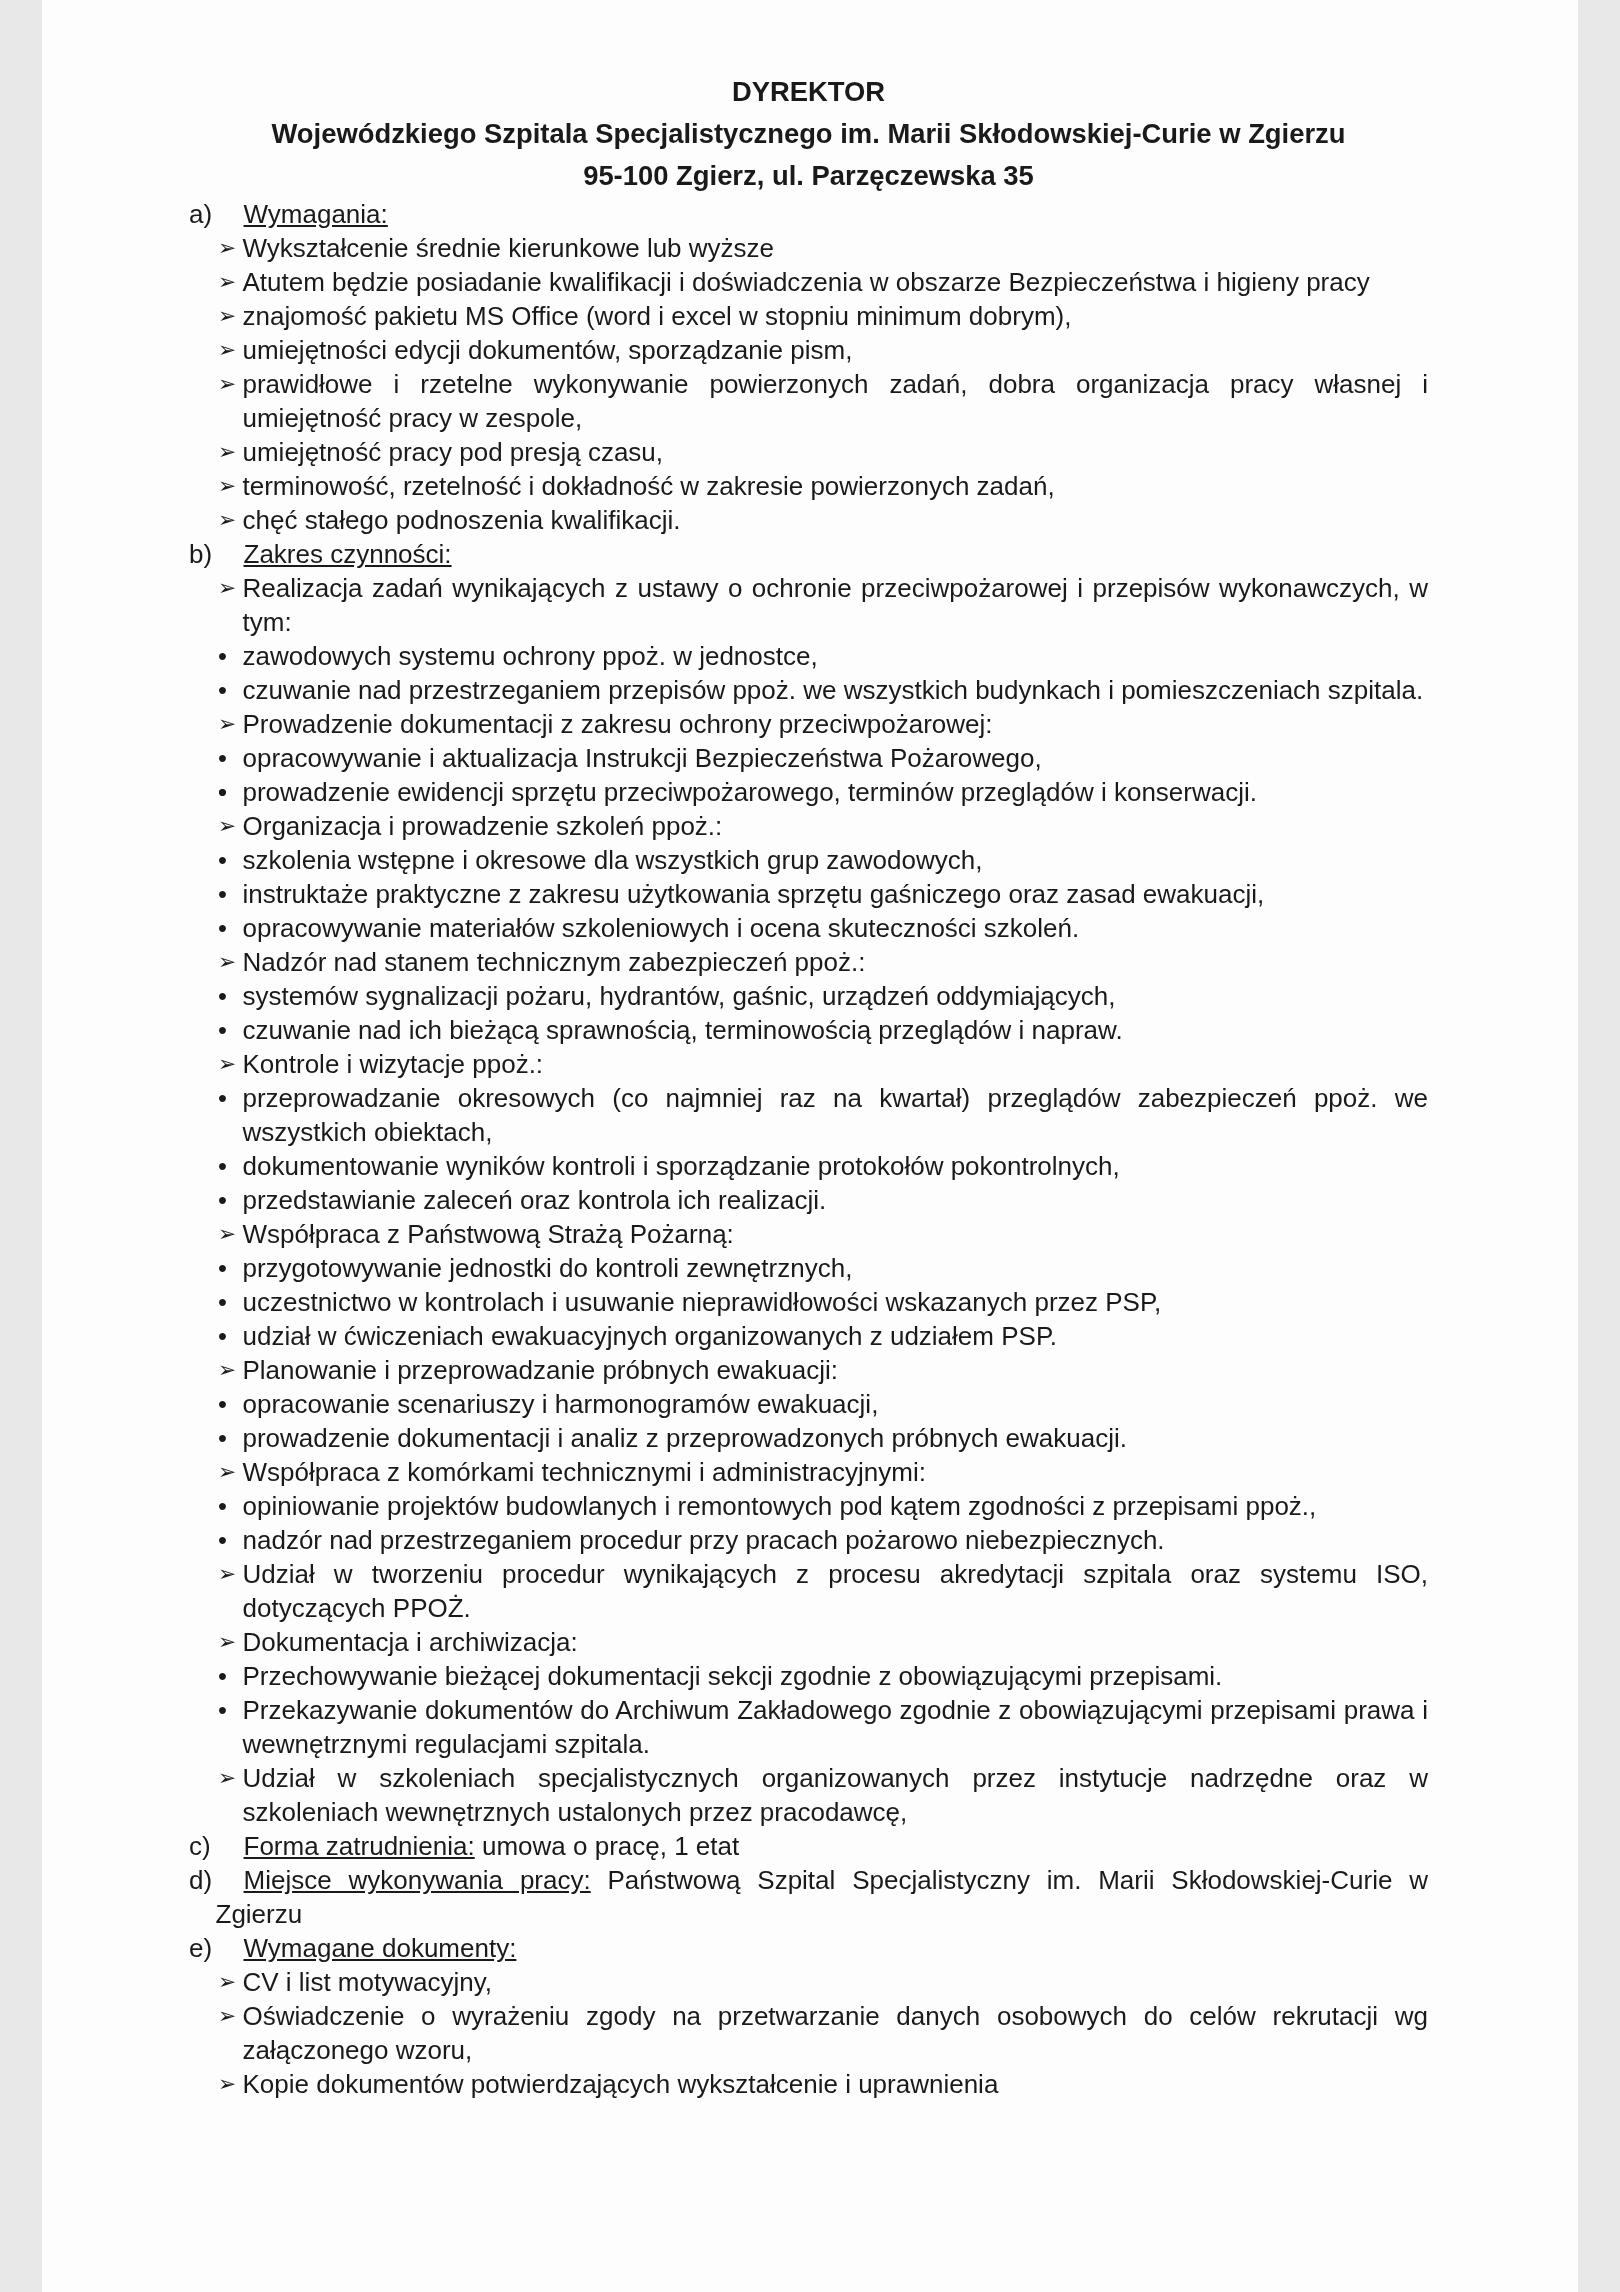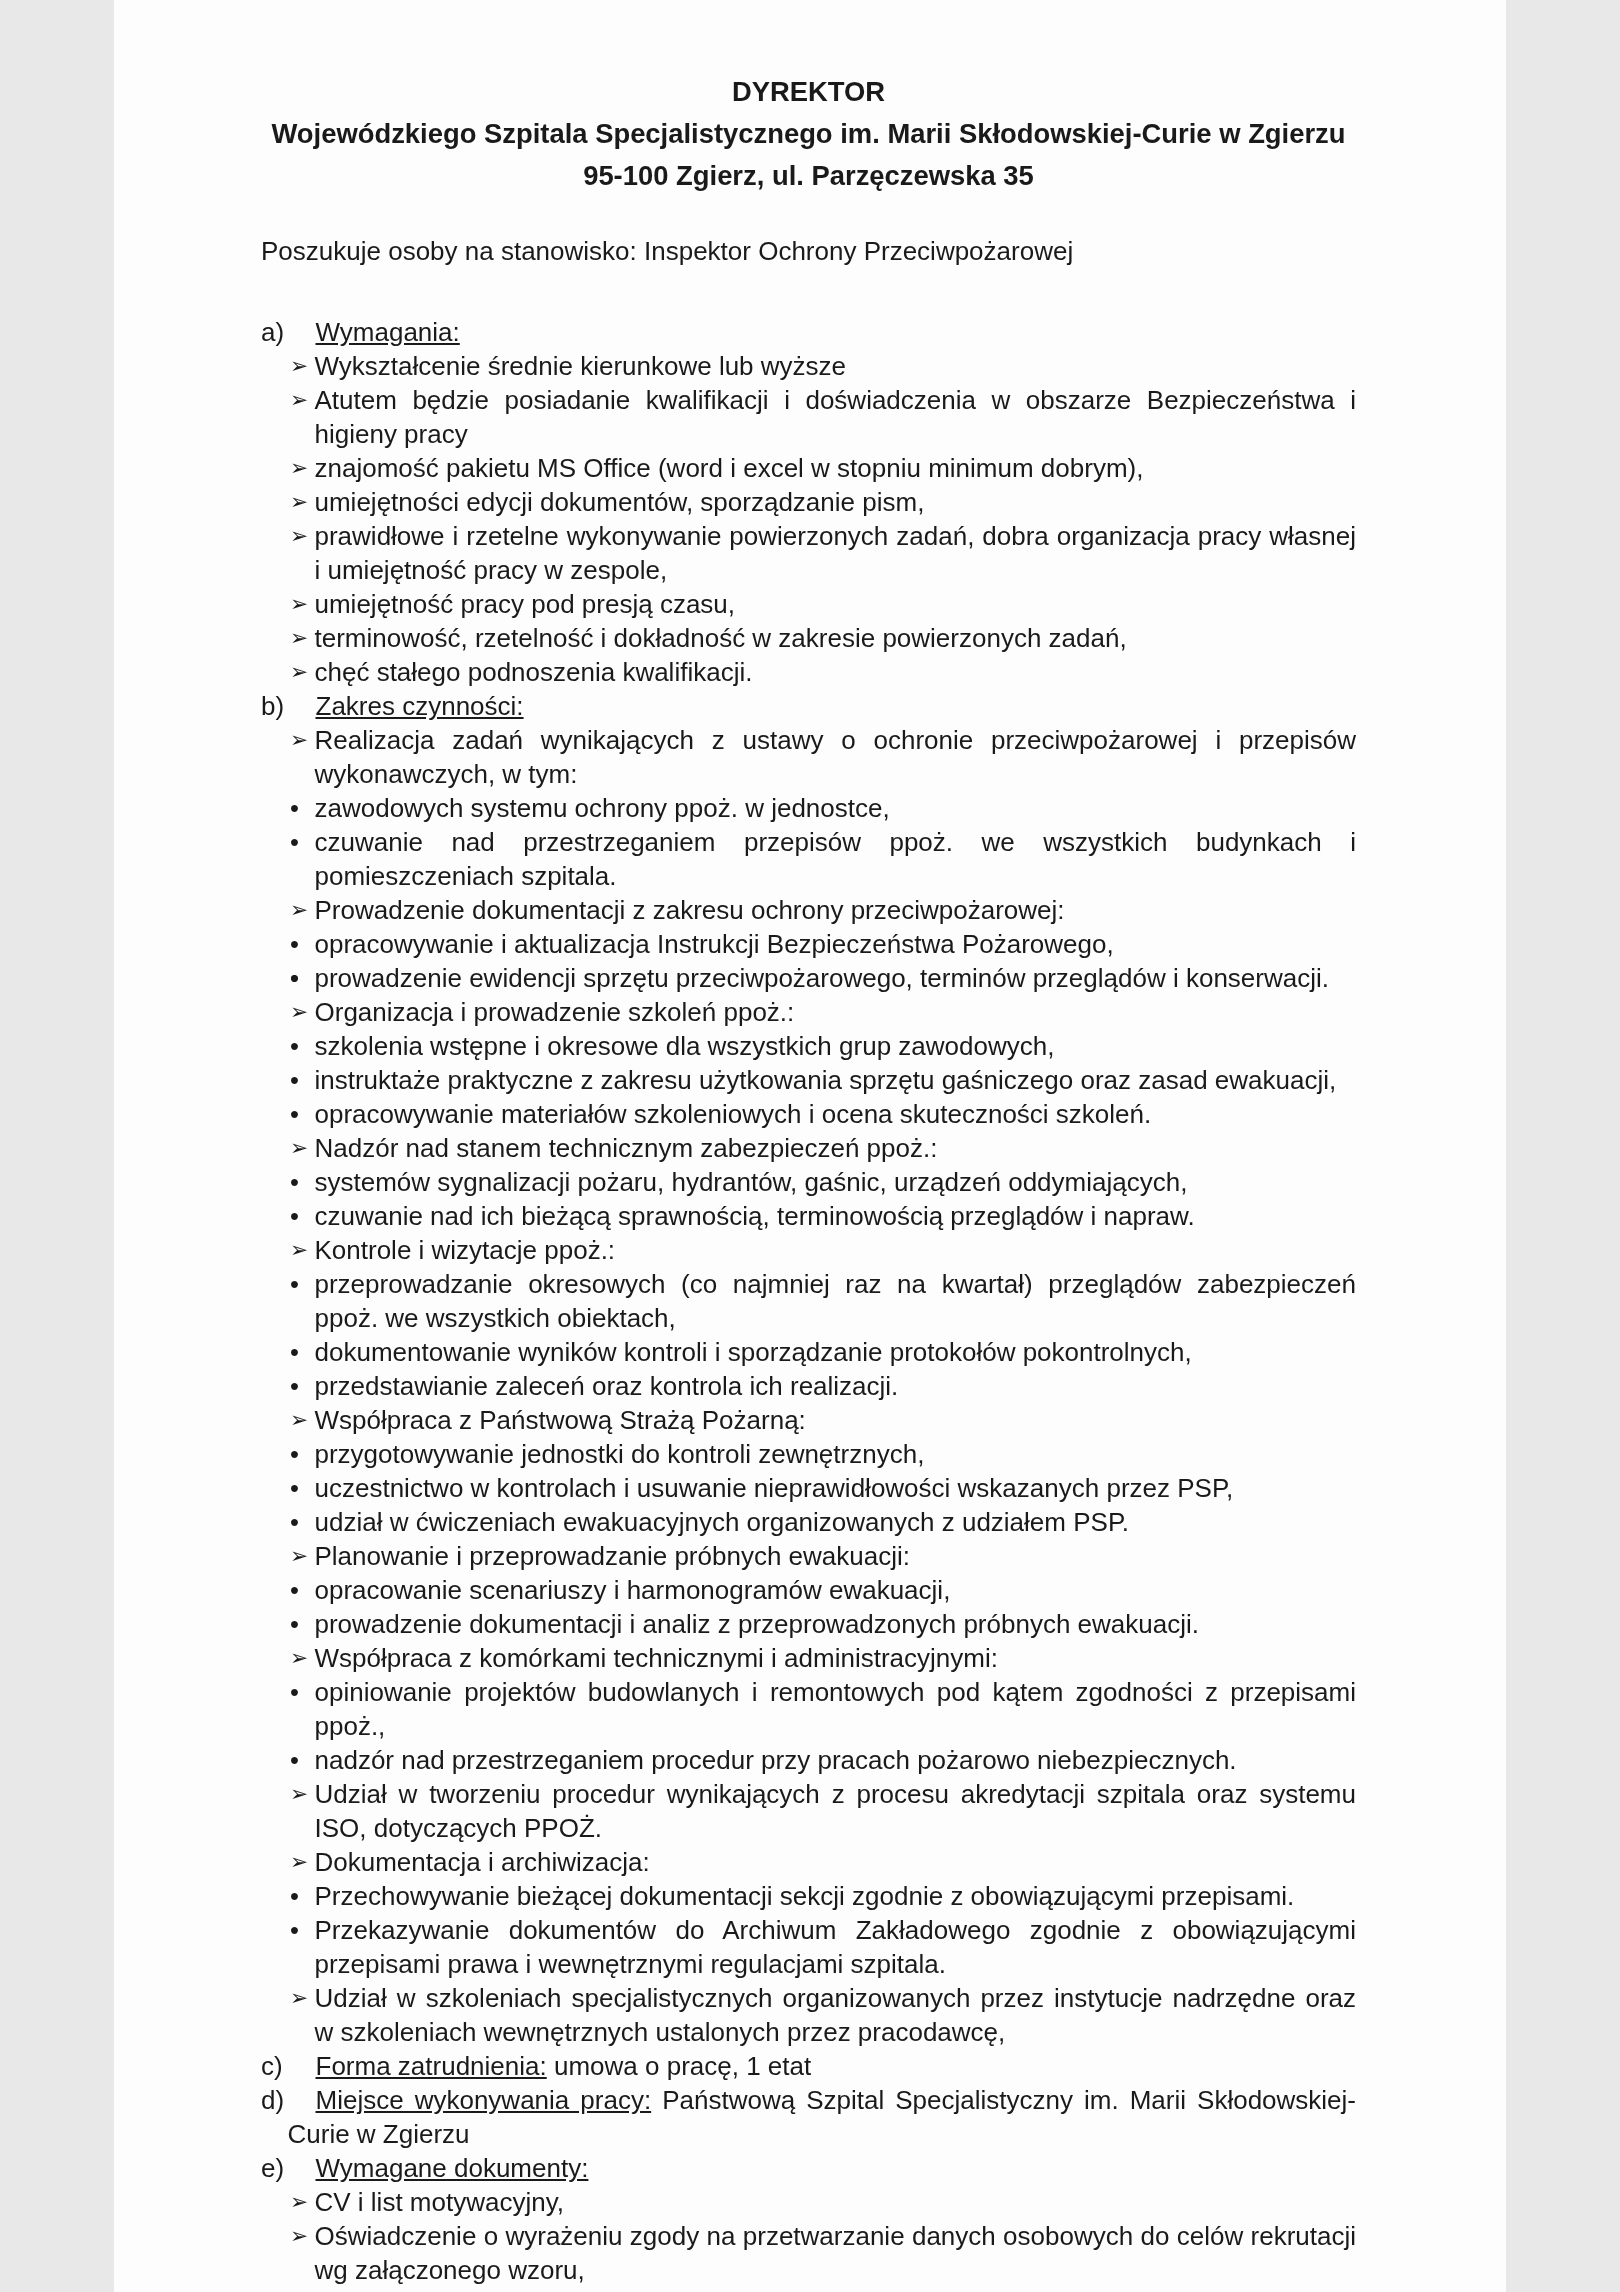--- a/index.html
+++ b/index.html
@@ -2,21 +2,21 @@
 <html lang="pl"><head>
 <meta charset="utf-8">
 <style>
   html, body {
     margin: 0;
     padding: 0;
     background: #e8e8e8;
   }
   .page {
     position: relative;
-    width: 1392px;
+    width: 1536px;
     height: 2293px;
     margin: 0 auto;
     background: #fdfdfd;
     box-sizing: border-box;
     padding: 71px 150px 0 147px;
     font-family: "Liberation Sans", "DejaVu Sans", sans-serif;
     font-size: 26px;
     line-height: 34px;
     color: #1a1a1a;
     overflow: hidden;
@@ -61,21 +61,20 @@
 </head>
 <body>
 
 <div class="page">
   <div class="doc-header">
     <div class="h-line">DYREKTOR</div>
     <div class="h-line">Wojewódzkiego Szpitala Specjalistycznego im. Marii Skłodowskiej-Curie w Zgierzu</div>
     <div class="h-line">95-100 Zgierz, ul. Parzęczewska 35</div>
   </div>
 
-  <p class="intro">Poszukuje osoby na stanowisko: Inspektor Ochrony Przeciwpożarowej</p>
 
   <div id="sections">
       <div class="sec-row">
         <span class="sec-label">a)</span>
         <span class="sec-text"><span class="sec-heading">Wymagania:</span></span>
       </div>
       <div class="item"><span class="marker arrow">➢</span><span class="item-text">Wykształcenie średnie kierunkowe lub wyższe</span></div>
       <div class="item"><span class="marker arrow">➢</span><span class="item-text">Atutem będzie posiadanie kwalifikacji i doświadczenia w obszarze Bezpieczeństwa i higieny pracy</span></div>
       <div class="item"><span class="marker arrow">➢</span><span class="item-text">znajomość pakietu MS Office (word i excel w stopniu minimum dobrym),</span></div>
       <div class="item"><span class="marker arrow">➢</span><span class="item-text">umiejętności edycji dokumentów, sporządzanie pism,</span></div>

